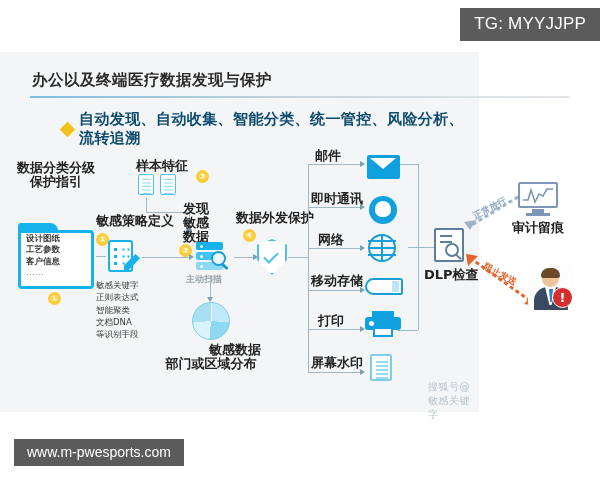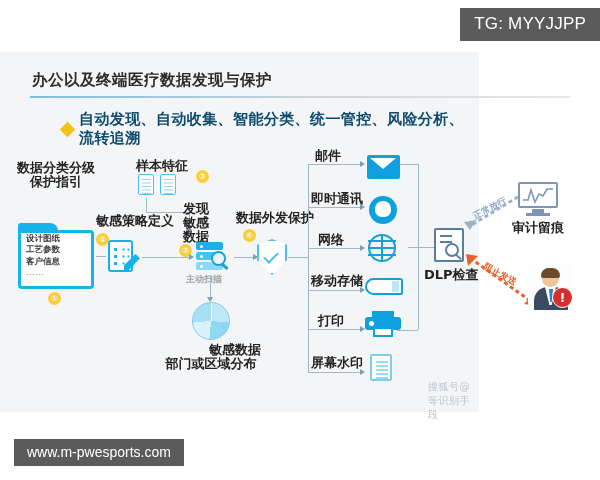--- a/index.html
+++ b/index.html
@@ -323,20 +323,27 @@
     <div class="ln h" style="left:146px; top:160px; width:43px;"></div>
     <div class="ln v" style="left:189px; top:160px; height:18px;"></div>
     <div class="arrow-d" style="left:186px; top:177px;"></div>
 
     <div class="lbl" style="left:96px; top:161px;">敏感策略定义</div>
     <div class="badge-num" style="left:96px; top:181px;">②</div>
     <div class="policy-ic" style="top:188px">
       <div class="sheet"></div>
       <div class="pencil"></div>
     </div>
+    <div class="lbl-sm" style="left:96px; top:227px;">
+      <div>敏感关键字</div>
+      <div>正则表达式</div>
+      <div>智能聚类</div>
+      <div>文档DNA</div>
+      <div>等识别手段</div>
+    </div>
 
     <div class="ln h" style="left:96px; top:204px; width:10px;"></div>
     <div class="ln h" style="left:18px; top:204px; width:0px;"></div>
 
     <div class="lbl ctr" style="left:176px; top:149px; width:40px;">发现</div>
     <div class="lbl ctr" style="left:176px; top:163px; width:40px;">敏感</div>
     <div class="lbl ctr" style="left:176px; top:177px; width:40px;">数据</div>
     <div class="badge-num" style="left:179px; top:192px;">③</div>
 
     <div class="scan-ic" style="top:190px">
@@ -441,17 +448,17 @@
 
     <div class="person" style="top:212px">
       <div class="body"></div>
       <div class="shirt"></div>
       <div class="tie"></div>
       <div class="head"></div>
       <div class="hair"></div>
       <div class="alert">!</div>
     </div>
 
-    <div class="sohu-wm" style="top:328px">搜狐号@等识别手段</div>
+    <div class="sohu-wm" style="top:328px">搜狐号@敏感关键字</div>
   </div>
 
   <div class="url-badge">www.m-pwesports.com</div>
 </div>
 
 </body></html>

